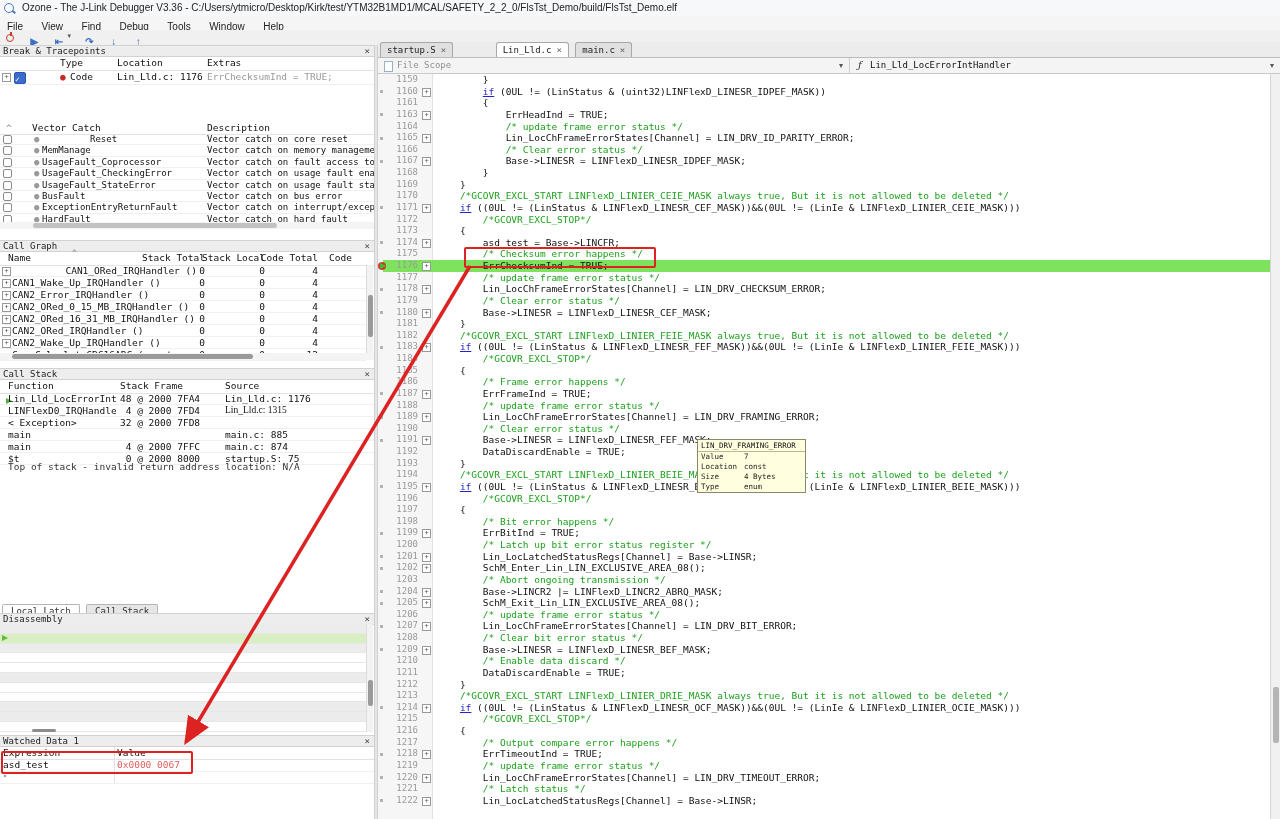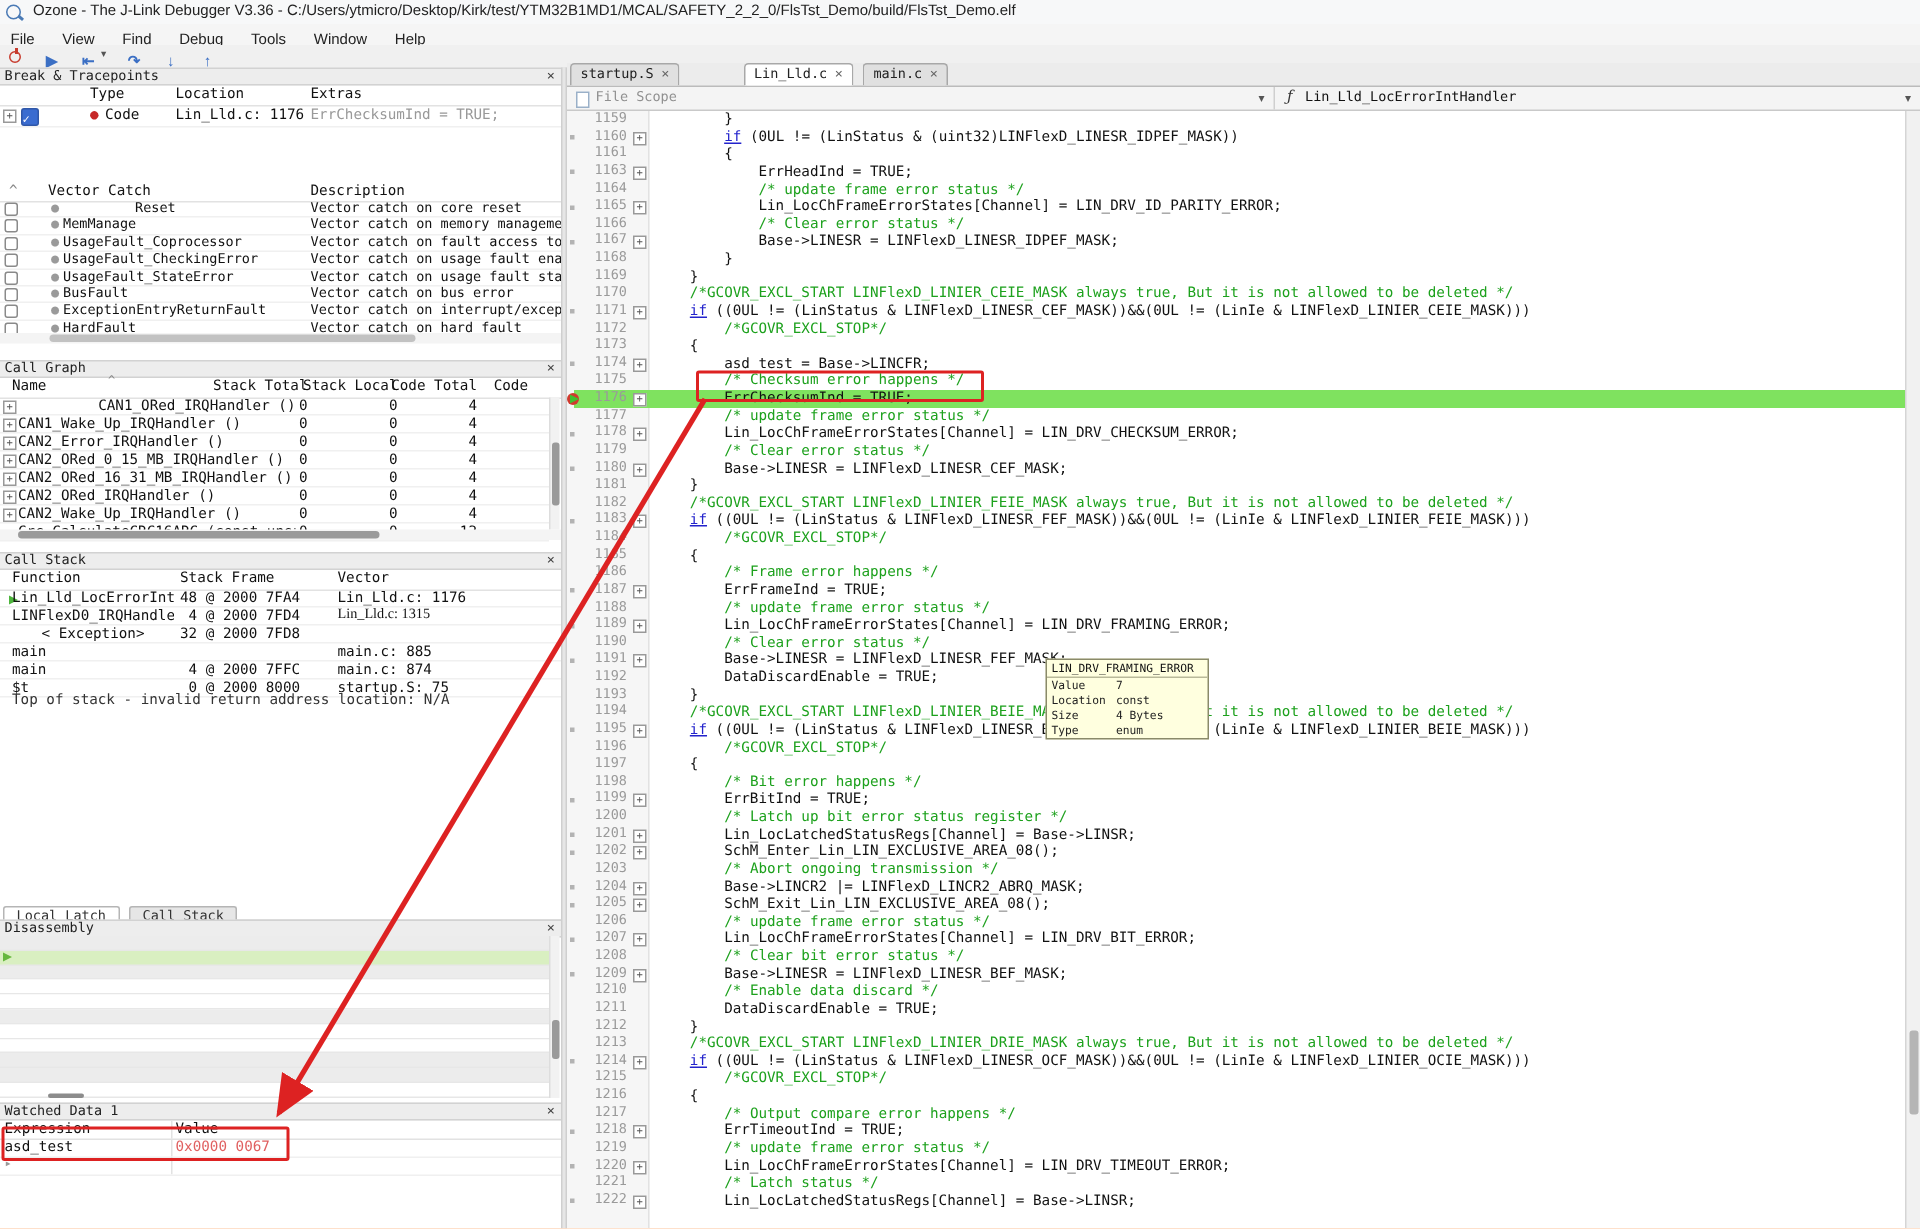--- a/index.html
+++ b/index.html
@@ -320,39 +320,39 @@
       <span class="hthumb" style="left:12px;width:241px;background:#9a9a9a;"></span>
     </div>
 
     <div class="ptitle abs" style="left:0;top:323px;">
       <span>Call Stack</span>
       <span class="pclose"></span>
     </div>
     <div class="hdr abs" style="left:0;top:335px;width:374px;height:13px;">
       <span class="cellabs" style="left:8px;">Function</span>
       <span class="cellabs" style="left:120px;">Stack Frame</span>
-      <span class="cellabs" style="left:225px;">Vector</span>
+      <span class="cellabs" style="left:225px;">Source</span>
     </div>
     <div class="abs" style="left:0;top:348px;width:374px;">
 
         <div class="rowline" style="height:11px;line-height:11px;">
           <span class="cellabs" style="left:6px;top:2px;"><i class="greenarrow"></i></span>
           <span class="cellabs cur-indent" style="left:8px;width:108px;overflow:hidden;">Lin_Lld_LocErrorIntHandle</span>
           <span class="cellabs" style="left:120px;">48 @ 2000 7FA4</span>
           <span class="cellabs" style="left:225px;">Lin_Lld.c: 1176</span>
         </div>
 
         <div class="rowline" style="height:11px;line-height:11px;">
           
           <span class="cellabs" style="left:8px;width:108px;overflow:hidden;">LINFlexD0_IRQHandler</span>
           <span class="cellabs" style="left:120px;"> 4 @ 2000 7FD4</span>
           <span class="cellabs" style="left:225px;font-family:Liberation Serif, serif;">Lin_Lld.c: 1315</span>
         </div>
 
-        <div class="rowline" style="height:11px;line-height:11px;text-align:center;">
+        <div class="rowline" style="height:11px;line-height:11px;">
           
           <span class="cellabs" style="left:8px;width:108px;overflow:hidden;">&lt; Exception&gt;</span>
           <span class="cellabs" style="left:120px;">32 @ 2000 7FD8</span>
           <span class="cellabs" style="left:225px;"></span>
         </div>
 
         <div class="rowline" style="height:11px;line-height:11px;">
           
           <span class="cellabs" style="left:8px;width:108px;overflow:hidden;">main</span>
           <span class="cellabs" style="left:120px;margin-top:15px;"> 4 @ 2000 7FF8</span>

